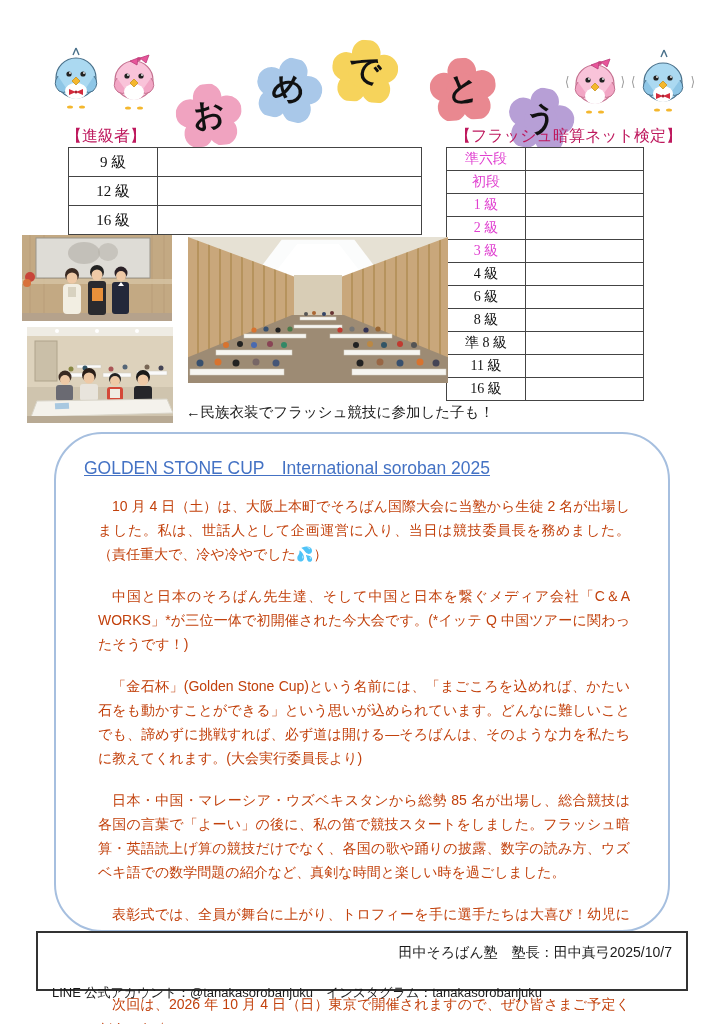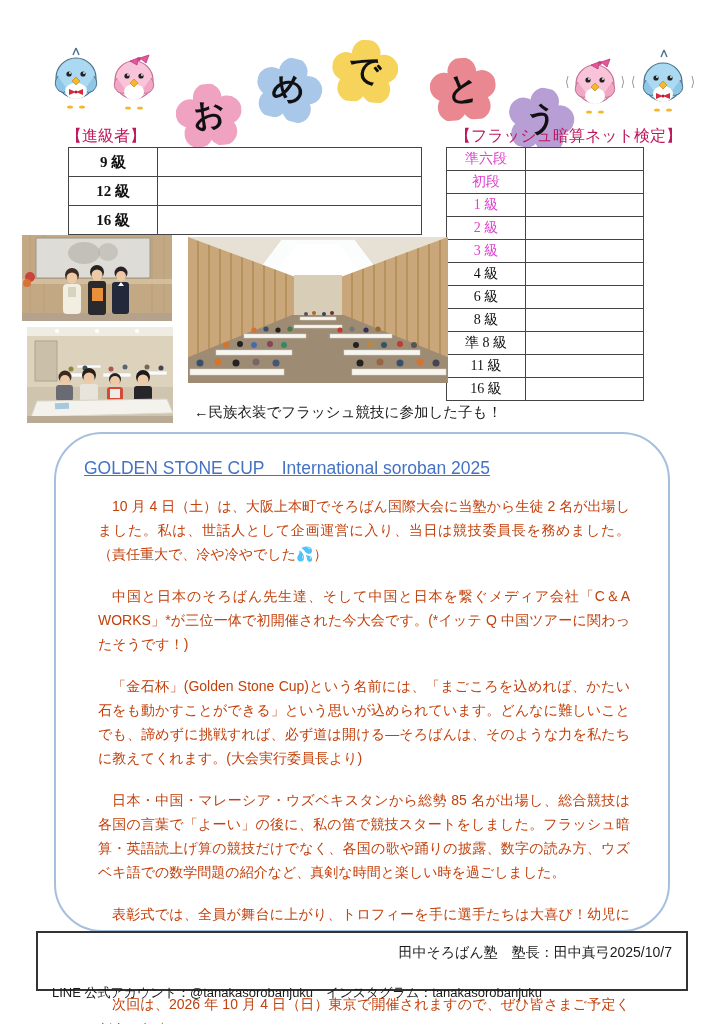--- a/index.html
+++ b/index.html
@@ -26,21 +26,21 @@
   .promo-title{left:66px;top:126px;}
   .flash-title{left:455px;top:126px;}
   .dtable{position:absolute;border:1px solid #444;border-bottom:none;background:#fff;}
   .promo-table{left:68px;top:147px;width:352px;}
   .flash-table{left:446px;top:147px;width:196px;}
   .drow{display:flex;border-bottom:1px solid #444;}
   .promo-table .drow{height:28px;}
   .flash-table .drow{height:22px;}
   .dlabel{display:flex;align-items:center;justify-content:center;
         font-family:"Liberation Serif",serif;font-size:15px;color:#111;border-right:1px solid #444;}
-  .promo-table .dlabel{width:88px;font-weight:bold;}
+  .promo-table .dlabel{width:88px;}
   .flash-table .dlabel{width:78px;font-size:14px;}
   .dvalue{flex:1;}
   .flash-table .drow.hl .dlabel{color:#e040d0;}
 
   
   .photo{position:absolute;overflow:hidden;}
   .photo1{left:22px;top:235px;width:150px;height:86px;}
   .photo2{left:27px;top:327px;width:146px;height:96px;}
   .photo3{left:188px;top:237px;width:260px;height:146px;background:#eae6db;}
   .p3-ceil{position:absolute;left:0;top:0;width:260px;height:44px;background:#e6e1d4;}
@@ -51,21 +51,21 @@
   .p3-wl{position:absolute;left:0;top:0;width:106px;height:146px;
         background:repeating-linear-gradient(90deg,#c9a77b 0 9px,#b6935d 9px 11px);
         clip-path:polygon(0 0,100% 27%,100% 55%,0 100%);}
   .p3-wr{position:absolute;left:154px;top:0;width:106px;height:146px;
         background:repeating-linear-gradient(90deg,#c9a77b 0 9px,#b6935d 9px 11px);
         clip-path:polygon(0 27%,100% 0,100% 100%,0 55%);}
   .p3-back{position:absolute;left:106px;top:38px;width:48px;height:42px;background:#d8cdb6;}
   .p3-floor{position:absolute;left:0;top:78px;width:260px;height:68px;background:#9d8b74;
         clip-path:polygon(40% 0,60% 0,100% 62%,100% 100%,0 100%,0 62%);}
   .p3-overlay{position:absolute;left:0;top:0;}
-  .caption{position:absolute;left:194px;top:403px;font-family:"Liberation Serif",serif;
+  .caption{position:absolute;left:186px;top:403px;font-family:"Liberation Serif",serif;
         font-size:14.5px;color:#1a1a1a;}
 
   
   .article{position:absolute;left:54px;top:432px;width:616px;height:500px;box-sizing:border-box;
         border:2px solid #a6bfdf;border-radius:48px;padding:22px 24px 16px 28px;background:#fff;}
   .article h1{margin:0 0 6px 0;font-size:17.5px;font-weight:normal;color:#4472c4;
         text-decoration:underline;font-family:"Liberation Sans",sans-serif;}
   .article p{margin:14px;font-size:14px;line-height:24px;color:#c2410c;text-indent:1em;
         text-align:justify;}
   .article p.sp{margin-bottom:18px;}

